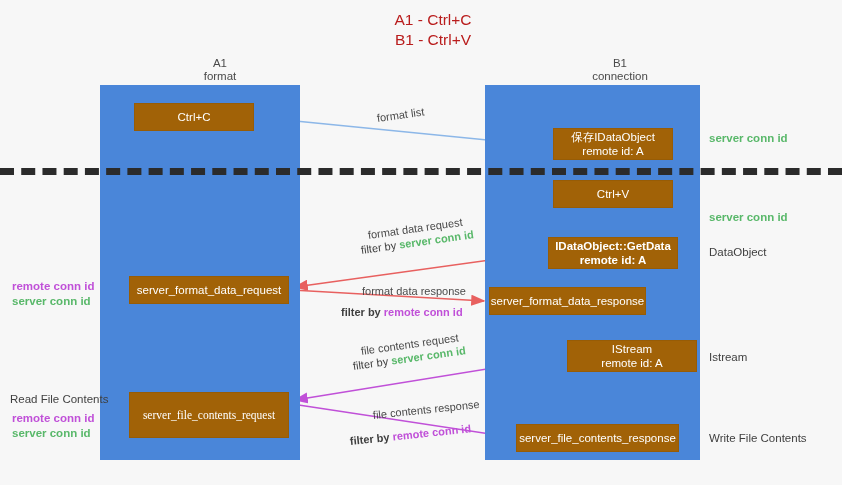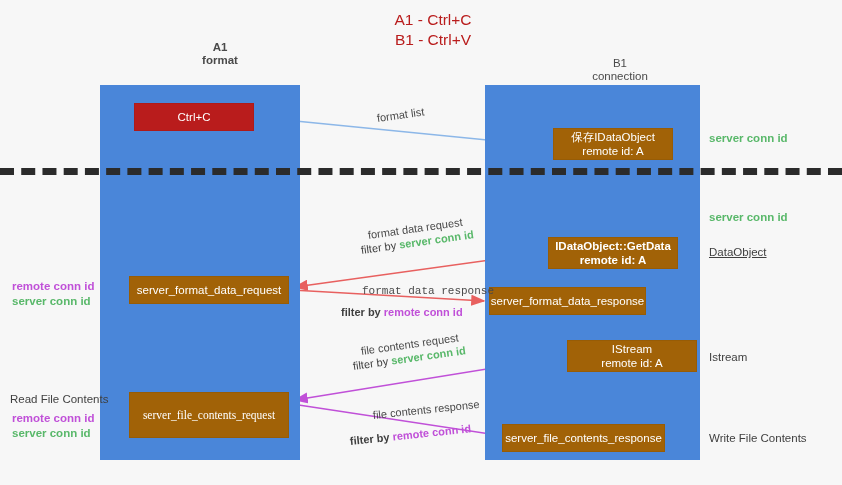--- a/index.html
+++ b/index.html
@@ -34,21 +34,21 @@
     white-space: pre;
   }
 
   
   .lane-header {
     text-align: center;
     font-size: 11.5px;
     line-height: 13px;
     color: #4a4a4a;
   }
-  #lane-a-header { left: 120px; top: 41px; width: 200px; font-weight: bold; }
+  #lane-a-header { left: 120px; top: 57px; width: 200px; }
   #lane-b-header { left: 520px; top: 57px; width: 200px; }
 
   
   .lane {
     background: #4a86d9;
     top: 85px;
     height: 375px;
   }
   #lane-a { left: 100px; width: 200px; }
   #lane-b { left: 485px; width: 215px; }
@@ -67,68 +67,68 @@
     display: flex;
     flex-direction: column;
     align-items: center;
     justify-content: center;
     color: #ffffff;
     font-size: 11.5px;
     line-height: 14px;
     text-align: center;
     border: 1px solid rgba(0,0,0,0.06);
   }
-  .green { background: #b91c1c; }
+  .green { background: #a16207; }
   .orange { background: #a16207; }
 
   #node-ctrl-c { left: 134px; top: 103px; width: 120px; height: 28px; }
   #node-dataobject { left: 553px; top: 128px; width: 120px; height: 32px; }
   #node-ctrl-v { left: 553px; top: 180px; width: 120px; height: 28px; }
   #node-getdata { left: 548px; top: 237px; width: 130px; height: 32px; font-weight: bold; }
   #node-format-req { left: 129px; top: 276px; width: 160px; height: 28px; }
   #node-format-resp { left: 489px; top: 287px; width: 157px; height: 28px; }
   #node-istream { left: 567px; top: 340px; width: 130px; height: 32px; }
   #node-file-req { left: 129px; top: 392px; width: 160px; height: 46px; font-family: Liberation Serif, serif; }
-  #node-file-resp { left: 502px; top: 424px; width: 163px; height: 28px; }
+  #node-file-resp { left: 516px; top: 424px; width: 163px; height: 28px; }
 
   
   .edge-label {
     font-size: 11px;
     line-height: 15px;
     color: #4a4a4a;
     white-space: nowrap;
   }
   .rot-up { transform: rotate(-8deg); transform-origin: left center; }
   .rot-dn { transform: rotate(-6deg); transform-origin: left center; }
 
   .id-server { color: #59b86a; font-weight: bold; }
   .id-remote { color: #c050d8; font-weight: bold; }
 
   #lbl-format-list { left: 377px; top: 111px; }
   #lbl-fmt-req  { left: 368px; top: 228px; }
   #lbl-fmt-req2 { left: 361px; top: 243px; }
-  #lbl-fmt-resp { left: 362px; top: 284px; font-family: Liberation Mono, monospace; }
+  #lbl-fmt-resp { left: 362px; top: 284px; }
   #lbl-fmt-resp2{ left: 341px; top: 305px; }
   #lbl-file-req { left: 361px; top: 344px; }
   #lbl-file-req2{ left: 353px; top: 359px; }
   #lbl-file-resp{ left: 373px; top: 408px; }
   #lbl-file-resp2{ left: 350px; top: 434px; }
 
   
   .side-note {
     font-size: 11.5px;
     line-height: 15px;
     white-space: nowrap;
   }
   .side-bold { font-weight: bold; }
   .plain { color: #3f3f3f; }
 
   #note-server-1 { left: 709px; top: 131px; }
   #note-server-2 { left: 709px; top: 210px; }
-  #note-dataobject { left: 709px; top: 245px; text-decoration: underline; }
+  #note-dataobject { left: 709px; top: 245px; }
   #note-istream { left: 709px; top: 350px; }
   #note-write { left: 709px; top: 431px; }
 
   #note-left-1 { left: 12px; top: 279px; }
   #note-read { left: 10px; top: 392px; }
   #note-left-2 { left: 12px; top: 411px; }
 </style>
 </head>
 <body>
 
@@ -184,20 +184,23 @@
 
   <div class="abs node green" id="node-ctrl-c">
     <span>Ctrl+C</span>
   </div>
 
   <div class="abs node orange" id="node-dataobject">
     <span>保存IDataObject</span>
     <span>remote id: A</span>
   </div>
 
+  <div class="abs node green" id="node-ctrl-v">
+    <span>Ctrl+V</span>
+  </div>
 
   <div class="abs node orange" id="node-getdata">
     <span>IDataObject::GetData</span>
     <span>remote id: A</span>
   </div>
 
   <div class="abs node orange" id="node-format-resp">
     <span>server_format_data_response</span>
   </div>
 

